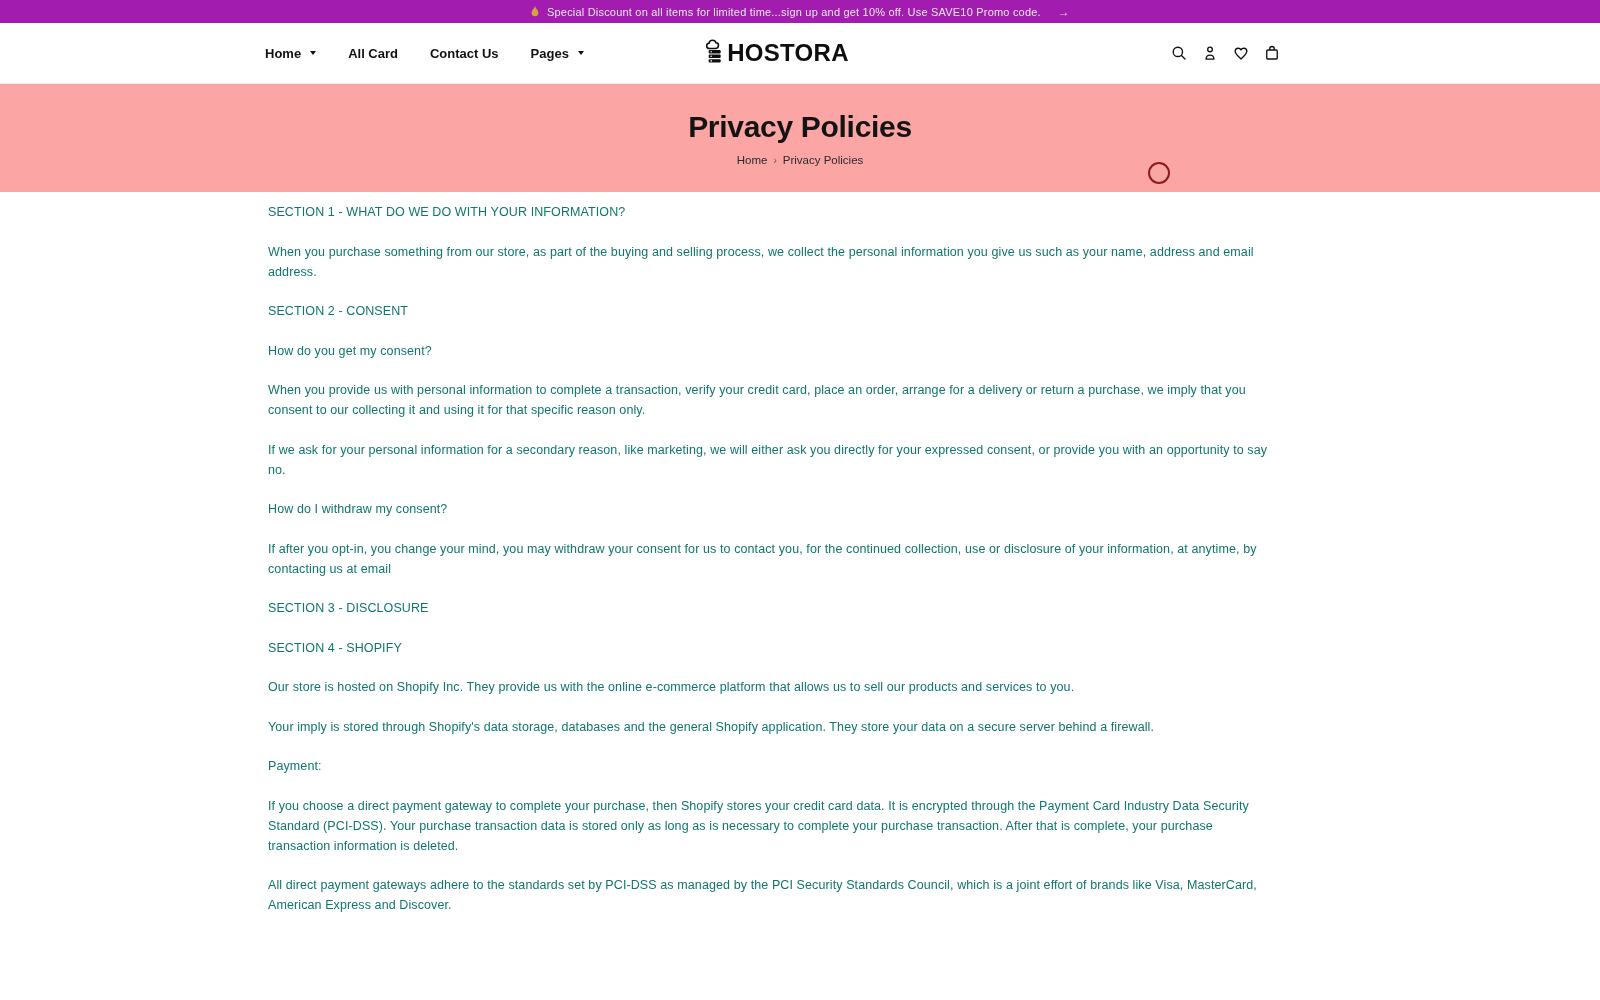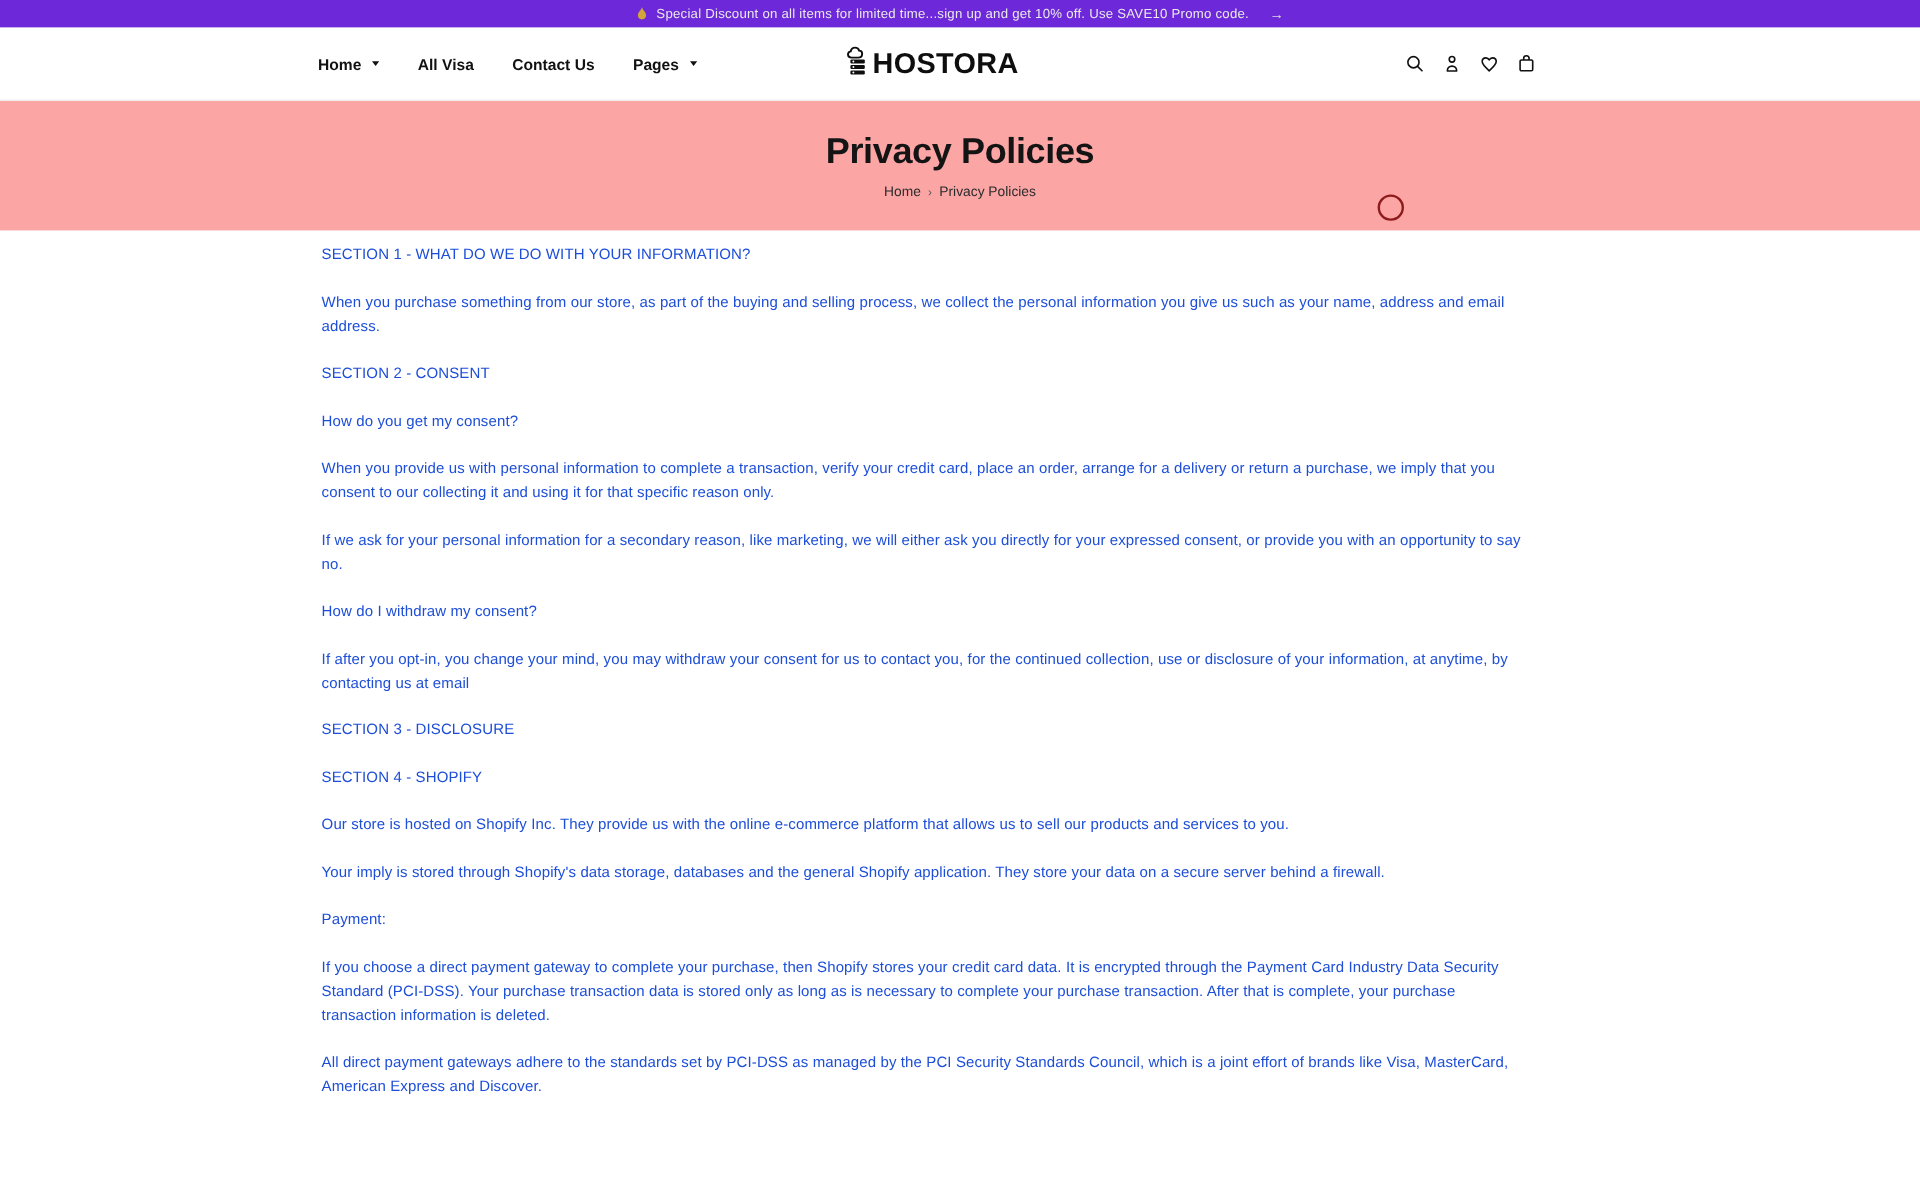--- a/index.html
+++ b/index.html
@@ -7,21 +7,21 @@
   body {
     font-family: "Liberation Sans", sans-serif;
     background: #ffffff;
     color: #1d1d1d;
     position: relative;
   }
 
   
   .announcement {
     height: 23px;
-    background: #6d28d9;
+    background: #a21caf;
     color: #E9E9E9;
     font-size: 11px;
     letter-spacing: 0.2px;
     display: flex;
     align-items: center;
     justify-content: center;
     gap: 7px;
     cursor: pointer;
   }
   .announcement .flame { display: inline-flex; align-items: center; }
@@ -131,21 +131,21 @@
 
   
   .content {
     width: 1000px;
     margin-left: 268px;
     padding-top: 10px;
   }
   .content p {
     font-size: 12.5px;
     line-height: 20px;
-    color: #1d4ed8;
+    color: #0f766e;
     margin-bottom: 19.5px;
     letter-spacing: 0.1px;
   }
 </style>
 </head>
 <body>
 
 <div class="announcement">
   <span class="flame">
     <svg width="10" height="13" viewBox="0 0 10 13">
@@ -156,21 +156,21 @@
   <span class="arrow">→</span>
 </div>
 
 <header class="main-header">
   <nav class="nav-left">
     <div class="nav-item">
       <span>Home</span>
       <span class="caret"></span>
     </div>
     <div class="nav-item">
-      <span>All Visa</span>
+      <span>All Card</span>
     </div>
     <div class="nav-item">
       <span>Contact Us</span>
     </div>
     <div class="nav-item">
       <span>Pages</span>
       <span class="caret"></span>
     </div>
   </nav>
 

